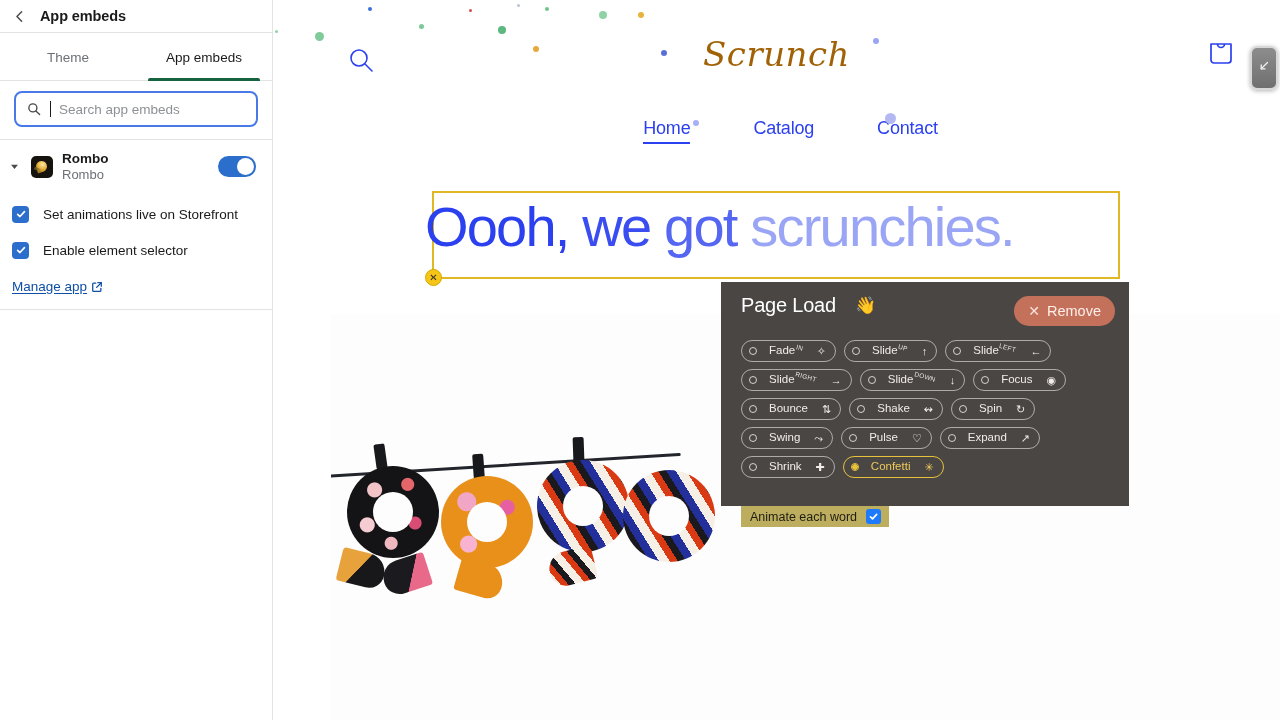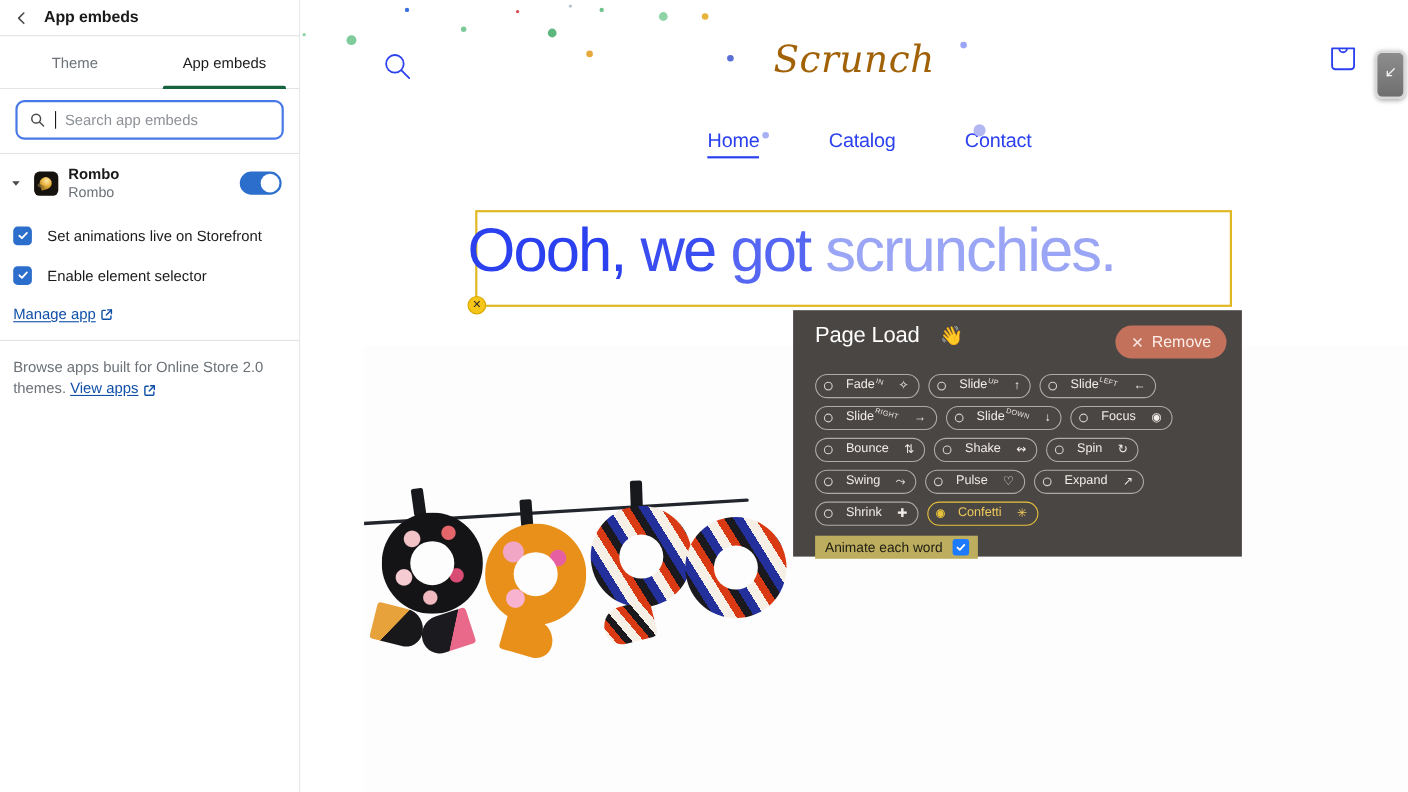--- a/index.html
+++ b/index.html
@@ -282,21 +282,21 @@
   }
   .chip .gl { font-size: 11px; margin-left: 2px; }
   .chip.selected {
     border-color: #e8c23a; color: #edc95a;
   }
   .chip.selected .radio {
     border-color: #e8c23a; background: radial-gradient(circle, #e8c23a 0 2.5px, transparent 3px);
   }
 
   .word-row {
-    margin-top: 9px; display: inline-flex; align-items: center; gap: 9px;
+    margin-top: 28px; display: inline-flex; align-items: center; gap: 9px;
     background: #bcae5e; padding: 3px 8px 3px 9px; text-align: center;
   }
   .word-label { font-size: 12.5px; color: #1f1d14; }
   .word-check {
     width: 15px; height: 15px; border-radius: 3px; background: #1d7afc;
     display: flex; align-items: center; justify-content: center; cursor: pointer;
   }
   .word-check svg { width: 11px; height: 11px; }
 
   
@@ -386,33 +386,20 @@
               <path d="M5.5 2.5H3a1 1 0 0 0-1 1V11a1 1 0 0 0 1 1h7.5a1 1 0 0 0 1-1V8.5"></path>
               <path d="M8 2h4v4"></path>
               <path d="M12 2 6.6 7.4"></path>
             </svg>
         </span>
       </span>
     </div>
 
     <div class="sb-divider"></div>
 
-    <div class="browse">
-      <span>Browse apps built for Online Store 2.0 themes.</span>
-      <span class="ext-link">
-        <span>View apps</span>
-        <span class="ext-icon">
-          <svg viewBox="0 0 14 14" fill="none" stroke="currentColor" stroke-width="1.5" stroke-linecap="round" stroke-linejoin="round">
-              <path d="M5.5 2.5H3a1 1 0 0 0-1 1V11a1 1 0 0 0 1 1h7.5a1 1 0 0 0 1-1V8.5"></path>
-              <path d="M8 2h4v4"></path>
-              <path d="M12 2 6.6 7.4"></path>
-            </svg>
-        </span>
-      </span>
-    </div>
   </aside>
 
   <main class="preview">
     <div class="pv-inner">
 
       <div class="store-header">
         <span class="hdr-search">
           <svg viewBox="0 0 28 28" fill="none" stroke="currentColor" stroke-width="1.6" stroke-linecap="round">
               <circle cx="12" cy="12" r="8"></circle>
               <path d="M18 18l7 7"></path>

